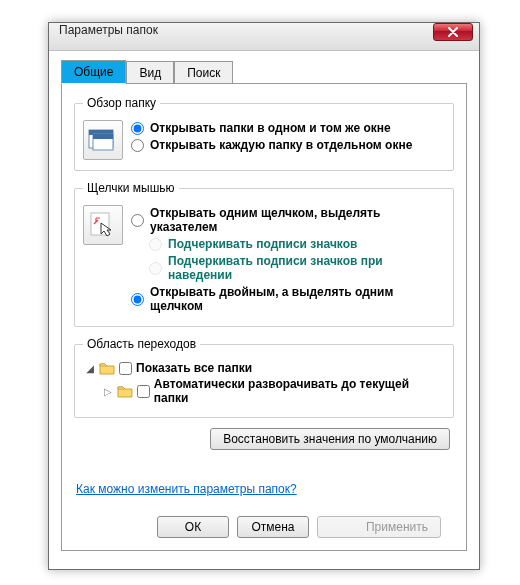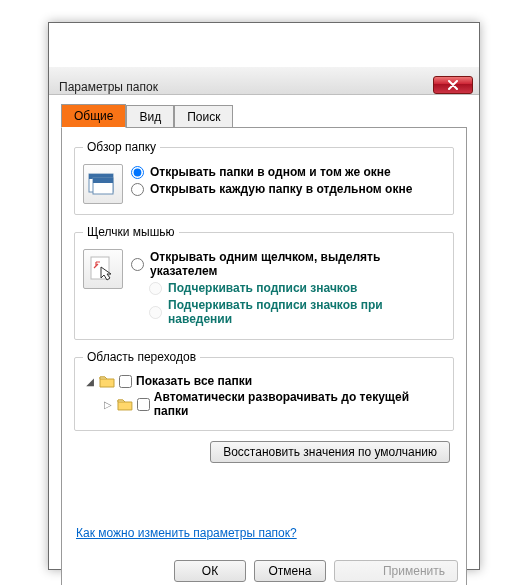--- a/index.html
+++ b/index.html
@@ -20,23 +20,22 @@
     height: 548px;
     border: 1px solid #6b6b6b;
     background: #fff;
     box-shadow: 0 0 10px rgba(0,0,0,0.3);
   }
   .titlebar {
     height: 28px;
     background: linear-gradient(to bottom, #f3f3f3, #dedede);
     border-bottom: 1px solid #bfbfbf;
     display: flex;
-    align-items: flex-end;
+    align-items: flex-start;
     padding: 0 6px 0 10px;
-    margin-top: 44px;
   }
   .titlebar .title {
     flex: 1;
     color: #222;
   }
   .close-btn {
     width: 40px;
     height: 18px;
     background: linear-gradient(to bottom, #e77, #c23 45%, #a12 46%, #c34);
     border: 1px solid #7a1515;
@@ -60,21 +59,21 @@
   .tab {
     padding: 4px 12px;
     border: 1px solid #999;
     border-bottom: none;
     background: #f0f0f0;
     margin-right: 0px;
     position: relative;
     cursor: default;
   }
   .tab.active {
-    background: #f97316;
+    background: #0ea5e9;
     z-index: 2;
     top: 1px;
     border-bottom: 1px solid #fff;
   }
   .tab:not(.active) { top: 2px; font-size:12px; }
   .tabpanel {
     border: 1px solid #999;
     padding: 12px 12px 14px 12px;
     min-height: 468px;
     background: #fff;
@@ -157,21 +156,21 @@
   .help-link {
     color: #0066cc;
     text-decoration: underline;
     position: absolute;
     left: 14px;
     bottom: 54px;
     cursor: default;
   }
   .button-row {
     position: absolute;
-    right: 8px;
+    right: 25px;
     bottom: 12px;
     display: flex;
     gap: 8px;
   }
 </style>
 </head>
 <body>
 
 <div class="dialog">
 
@@ -233,20 +232,24 @@
               <label>Открывать одним щелчком, выделять указателем</label>
             </div>
             <div class="radio-line sub disabled">
               <input type="radio" name="underline" disabled="" style="">
               <label>Подчеркивать подписи значков</label>
             </div>
             <div class="radio-line sub disabled">
               <input type="radio" name="underline" disabled="" style="">
               <label>Подчеркивать подписи значков при наведении</label>
             </div>
+            <div class="radio-line">
+              <input type="radio" name="click" checked="" style="">
+              <label>Открывать двойным, а выделять одним щелчком</label>
+            </div>
           </div>
         </div>
       </fieldset>
 
       <fieldset class="group">
         <legend>Область переходов</legend>
         <div class="tree">
           <div class="tree-row">
             <span class="tree-arrow">◢</span>
             <svg class="folder-icon" viewBox="0 0 16 14">

